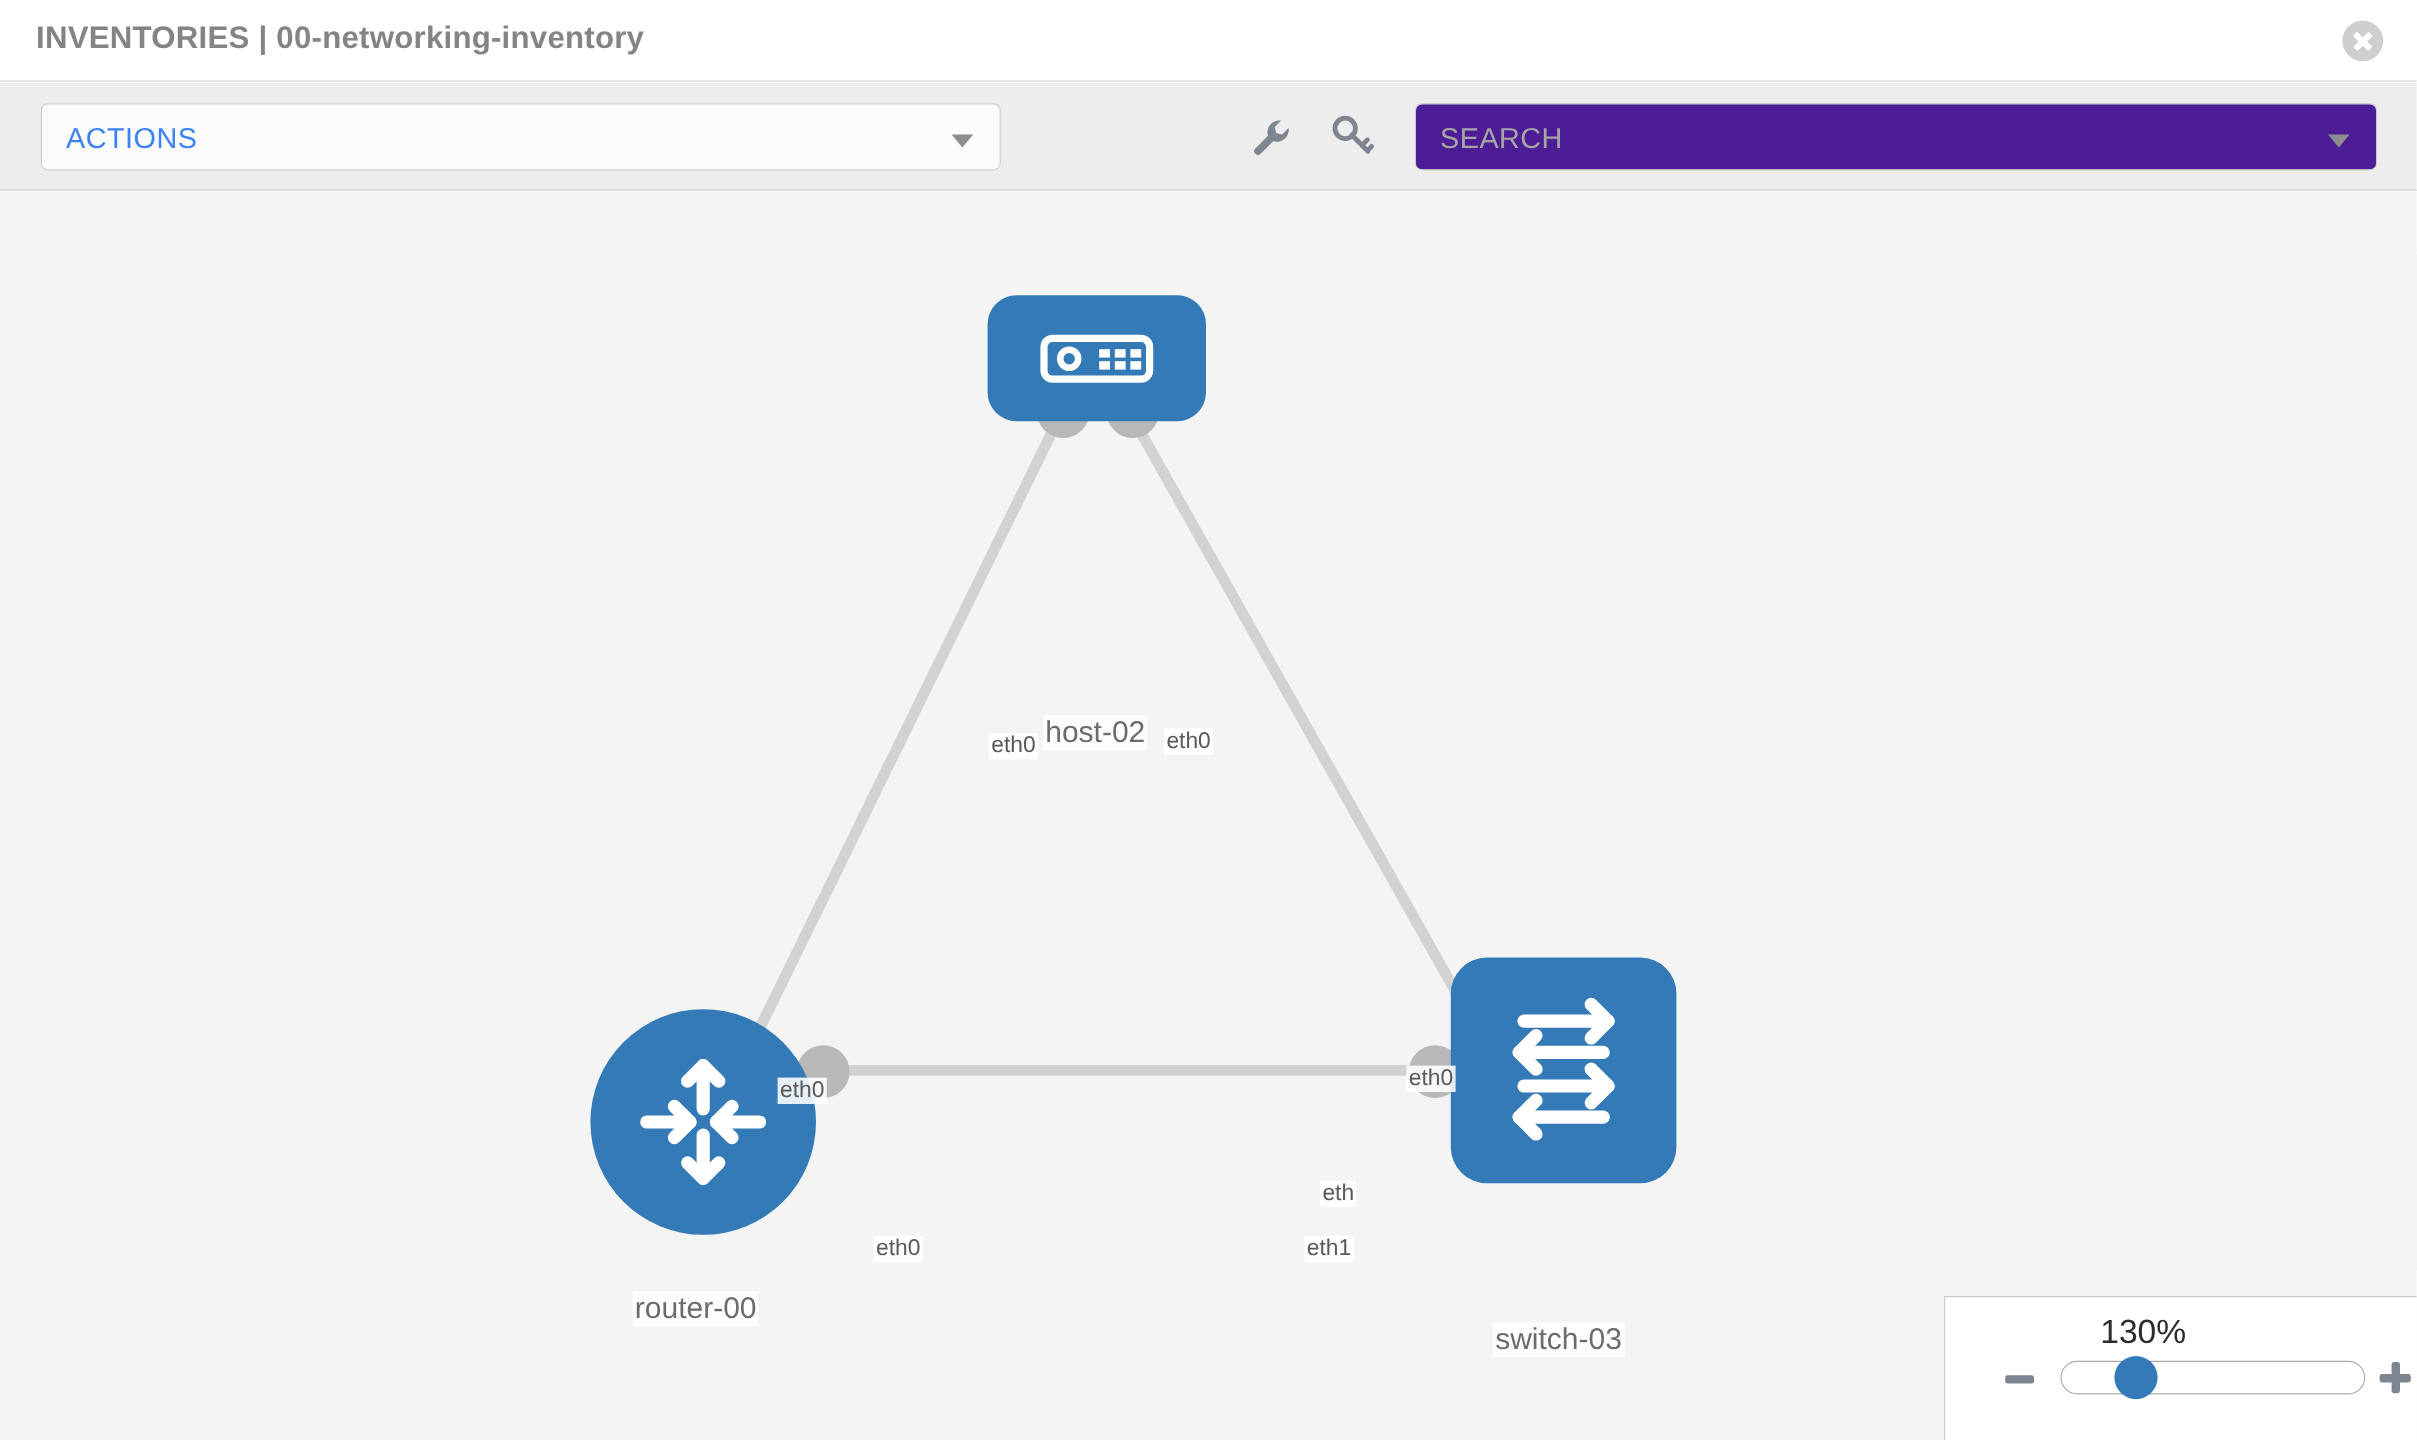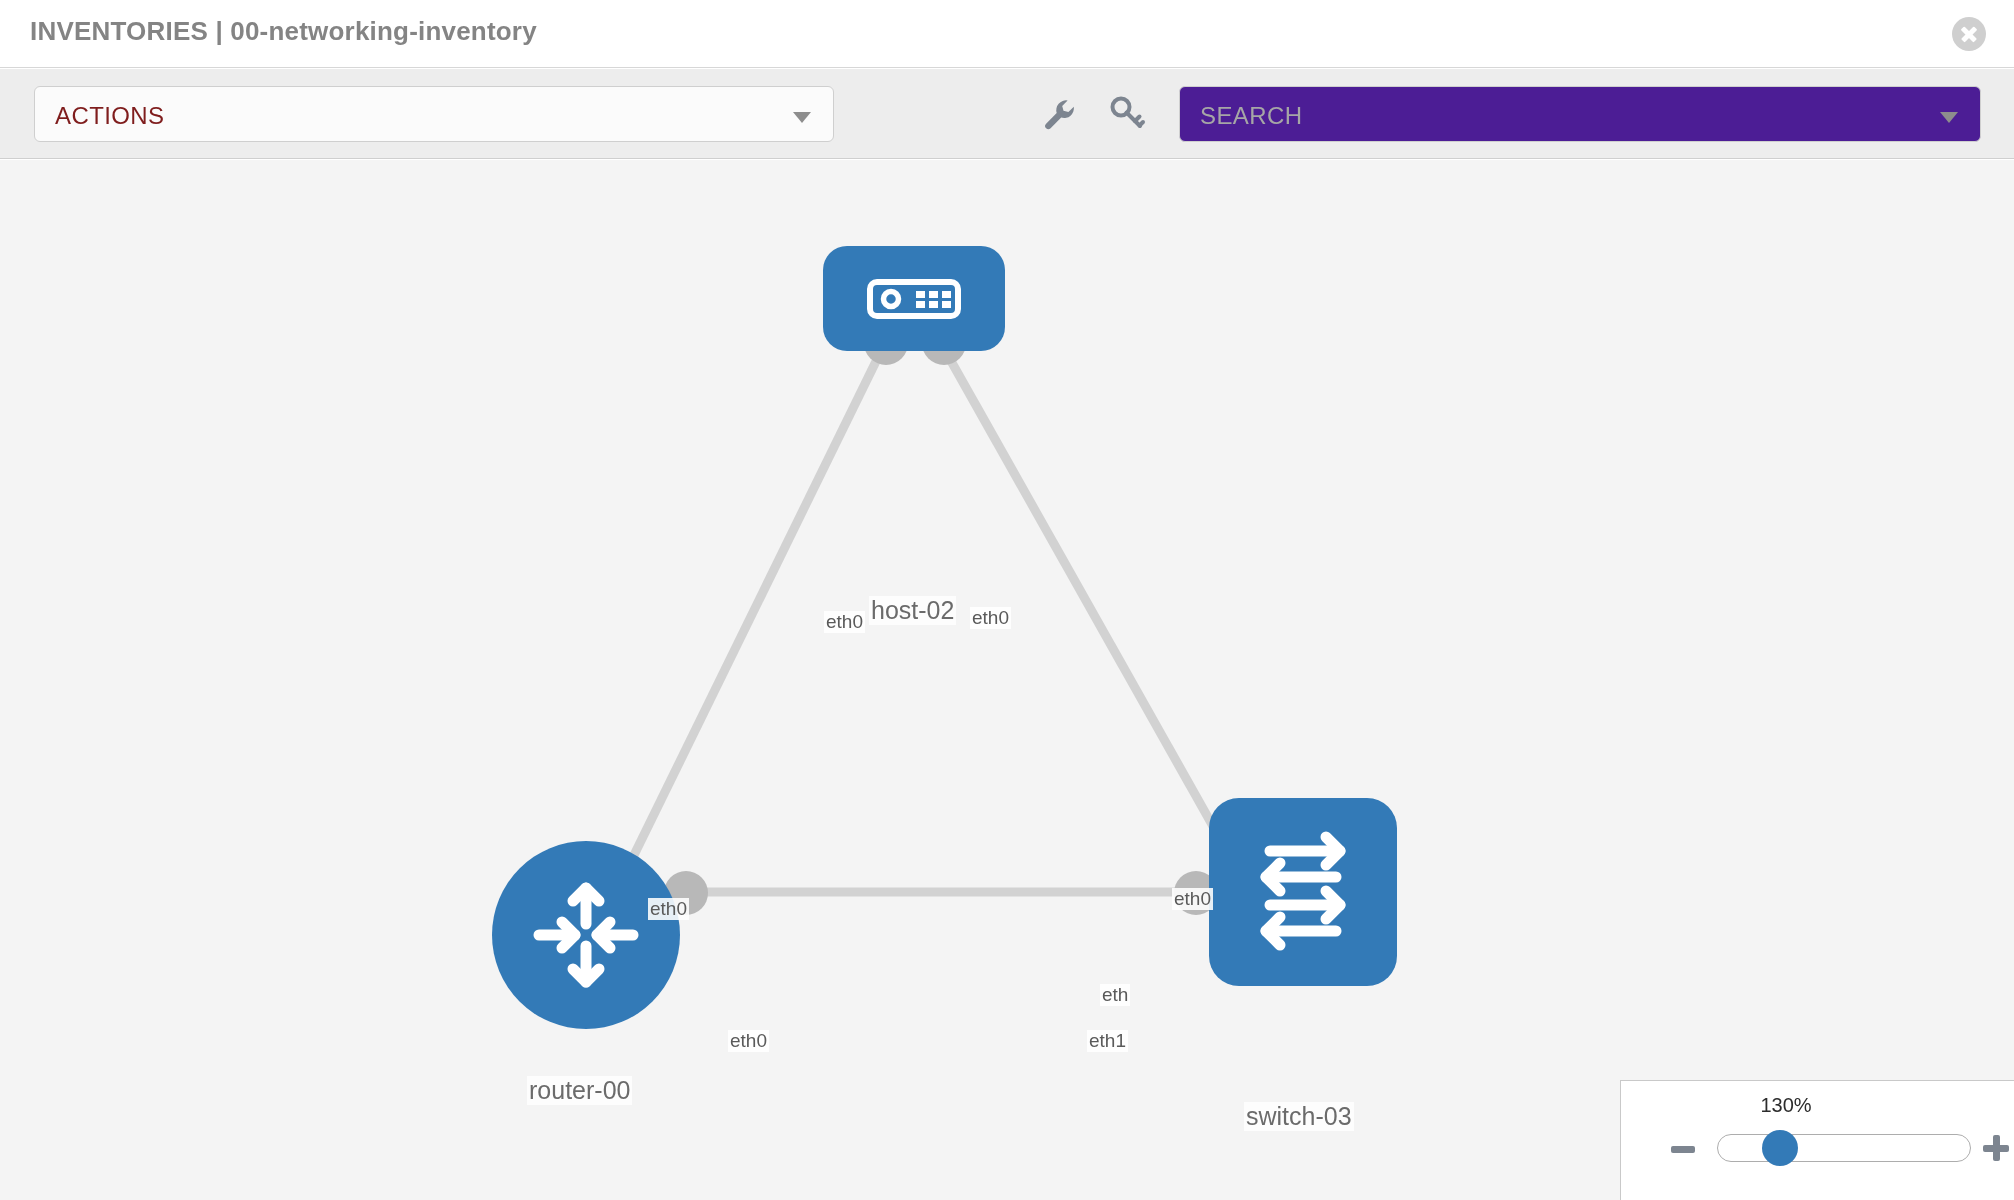--- a/index.html
+++ b/index.html
@@ -47,21 +47,21 @@
   }
   .actions-select {
     position: absolute; left: 34px; top: 17px;
     width: 800px; height: 56px;
     background: #fbfbfb;
     border: 1px solid #cfcfcf;
     border-radius: 6px;
   }
   .actions-label {
     position: absolute; left: 20px; top: 15px;
-    font-size: 24px; color: #7f1d1d; letter-spacing: 0.4px;
+    font-size: 24px; color: #3b82f6; letter-spacing: 0.4px;
   }
   .caret {
     position: absolute; right: 22px; top: 25px;
     width: 0; height: 0;
     border-left: 9px solid transparent;
     border-right: 9px solid transparent;
     border-top: 11px solid #8d8d8d;
   }
 
   .tool-icon {
@@ -120,21 +120,21 @@
   .zoom-panel {
     position: absolute; left: 1620px; top: 1080px;
     width: 394px; height: 120px;
     background: #ffffff;
     border: 1px solid #c9c9c9;
     border-right: none; border-bottom: none;
   }
   .zoom-pct {
     position: absolute; top: 13px; left: 0; width: 330px;
     text-align: center;
-    font-size: 20px; color: #2c2c2c;
+    font-size: 28px; color: #2c2c2c;
   }
   .zoom-minus {
     position: absolute; left: 50px; top: 65px;
     width: 24px; height: 7px; background: #7d8590; border-radius: 2px;
     cursor: pointer;
   }
   .zoom-track {
     position: absolute; left: 96px; top: 53px;
     width: 254px; height: 28px;
     border: 1px solid #adadad; border-radius: 14px; background: #ffffff;

